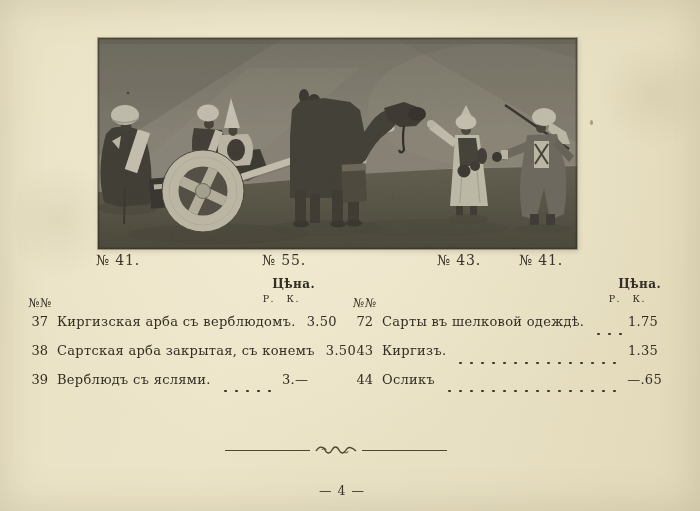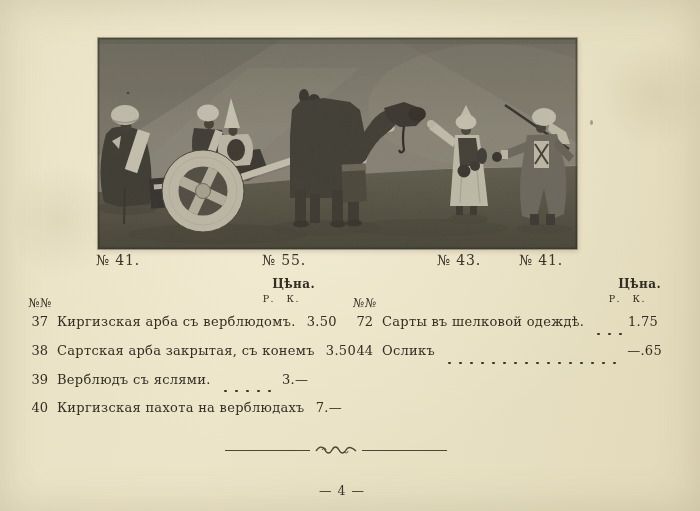--- a/index.html
+++ b/index.html
@@ -254,39 +254,39 @@
       <span class="name">Сартская арба закрытая, съ конемъ</span>
       <span class="leader"></span>
       <span class="price">3.50</span>
     </div>
     <div class="row">
       <span class="num">39</span>
       <span class="name">Верблюдъ съ яслями.</span>
       <span class="leader"></span>
       <span class="price">3.—</span>
     </div>
-    <div class="row">
-      <span class="num">40</span>
-      <span class="name">Киргизская пахота на верблюдахъ</span>
-      <span class="leader"></span>
-      <span class="price">7.—</span>
-    </div>
   </div>
 
   <div class="col col-right">
     <div class="col-head">
       <span class="price-head">Цѣна.</span>
       <span class="price-units">Р. К.</span>
       <span class="num-head">№№</span>
     </div>
     <div class="row">
       <span class="num">72</span>
       <span class="name">Сарты въ шелковой одеждѣ.</span>
       <span class="leader"></span>
       <span class="price">1.75</span>
+    </div>
+    <div class="row">
+      <span class="num">43</span>
+      <span class="name">Киргизъ.</span>
+      <span class="leader"></span>
+      <span class="price">1.35</span>
     </div>
     <div class="row">
       <span class="num">44</span>
       <span class="name">Осликъ</span>
       <span class="leader"></span>
       <span class="price">—.65</span>
     </div>
   </div>
 
   <div class="divider">

